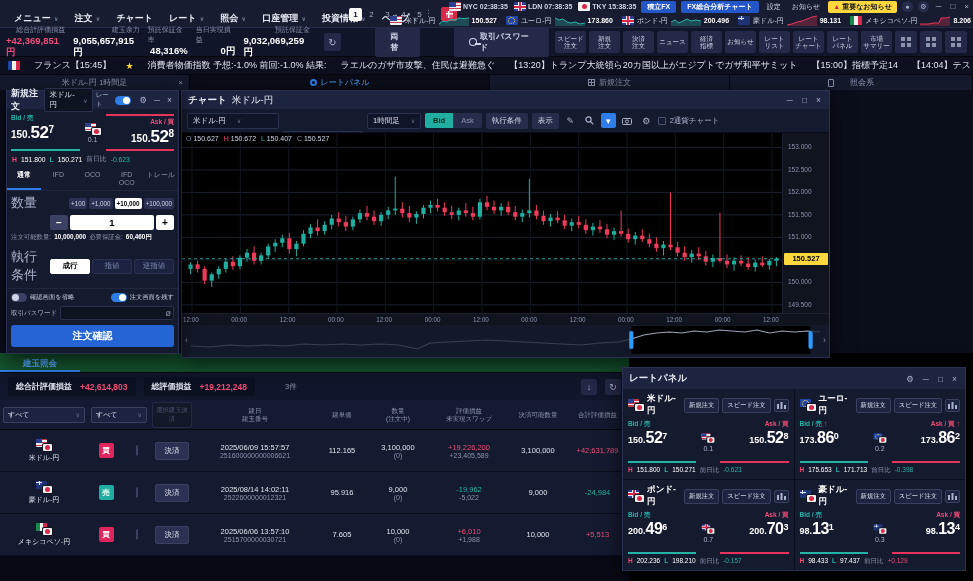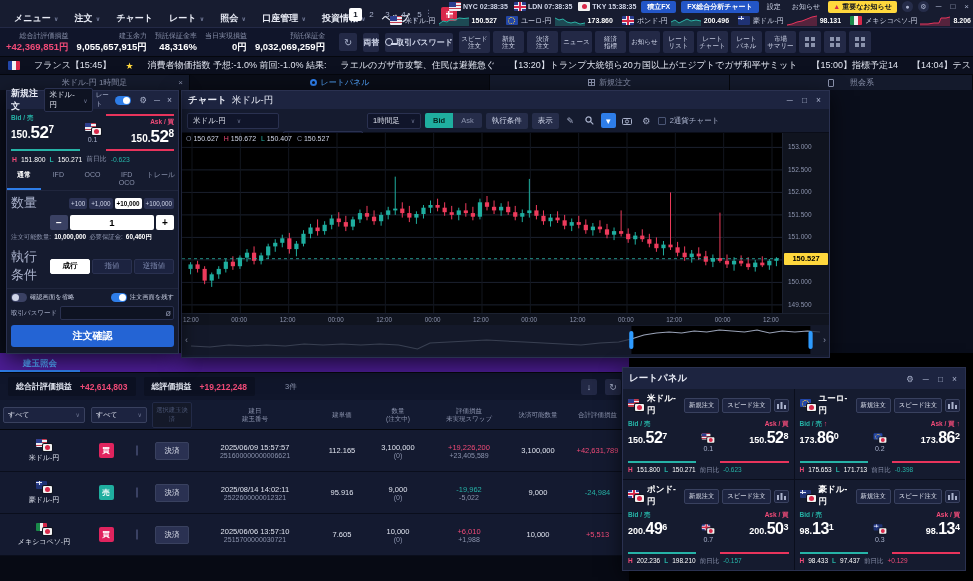--- a/index.html
+++ b/index.html
@@ -45,21 +45,21 @@
   .pairflag { position:relative; width:16px; height:12px; flex:none; display:inline-block; }
   .pairflag .f1 { position:absolute; left:0; top:0; width:11px; height:8px; }
   .pairflag .f2 { position:absolute; right:0; bottom:0; width:9px; height:7px; box-shadow:0 0 0 1px #10141f; }
 
   
   .accountbar { position:absolute; left:0; top:28px; width:973px; height:29px; background:#10152a; display:flex; align-items:center; padding:0 6px; gap:6px; border-bottom:1px solid #05070d; }
   .acct-field { display:flex; flex-direction:column; align-items:flex-end; margin-right:8px; }
   .acct-field .lab { font-size:7px; color:#8b93ad; }
   .acct-field .val { font-size:9.5px; font-weight:bold; color:#fff; }
   .acct-field .val.pos { color:#f14b78; }
-  .sq-btn { background:#232946; border-radius:2px; color:#cfd5e8; font-size:8px; font-weight:bold; padding:4px 0; display:flex; align-items:center; gap:3px; }
+  .sq-btn { background:#232946; border-radius:2px; color:#cfd5e8; font-size:8px; font-weight:bold; padding:4px 15px; display:flex; align-items:center; gap:3px;margin-left:28px; }
   .ico-btn { width:18px; height:18px; background:#232946; border-radius:2px; color:#aab2cc; font-size:10px; display:flex; align-items:center; justify-content:center; }
   .qbtn { width:31px; height:22px; background:#232946; border-radius:2px; color:#cfd5e8; font-size:6.5px; line-height:1.15; display:flex; align-items:center; justify-content:center; text-align:center; white-space:pre-line; }
   .layout-btn { width:22px; height:22px; background:#232946; border-radius:2px; display:flex; align-items:center; justify-content:center; }
   .grid-ico { width:10px; height:10px; background: linear-gradient(#8b93ad,#8b93ad) 0 0/4px 4px no-repeat, linear-gradient(#8b93ad,#8b93ad) 100% 0/4px 4px no-repeat, linear-gradient(#8b93ad,#8b93ad) 0 100%/4px 4px no-repeat, linear-gradient(#8b93ad,#8b93ad) 100% 100%/4px 4px no-repeat; }
   .key-ico { width:8px; height:8px; border:1.5px solid #cfd5e8; border-radius:50%; position:relative; }
   .key-ico::after { content:""; position:absolute; left:5px; top:4px; width:6px; height:1.5px; background:#cfd5e8; }
 
   
   .newsbar { position:absolute; left:0; top:57px; width:973px; height:18px; background:#0c101f; display:flex; align-items:center; gap:14px; padding:0 8px; font-size:9px; white-space:nowrap; overflow:hidden; border-bottom:1px solid #05070d; }
   .newsbar .star { color:#ffd83d; }
@@ -145,21 +145,21 @@
   .price-tag { position:absolute; left:1px; width:44px; height:12px; background:#ffd83d; color:#000; font-size:7.5px; font-weight:bold; display:flex; align-items:center; justify-content:center; border-radius:1px; z-index:2; }
   .ohlc { position:absolute; left:4px; top:2px; font-size:7px; color:#cfd5e8; display:flex; gap:5px; z-index:2; }
   .ohlc .dim { color:#8b93ad; } .ohlc .h { color:#f14b78; } .ohlc .l { color:#26b3a7; }
   .t-axis { position:relative; height:12px; background:#10141f; border-top:1px solid #1b2130; }
   .t-lab { position:absolute; top:2px; font-size:6.3px; color:#8b93ad; }
   .nav-strip { position:relative; height:30px; background:#141929; display:flex; align-items:center; }
   .nav-arrow { width:9px; text-align:center; font-size:9px; color:#8b93ad; }
 
   
   #positions { position:absolute; left:0; top:353px; width:629px; height:228px; background:#070a14; z-index:4; }
-  .pos-tabrow { height:20px; display:flex; background:#4c1d95; border-bottom:1px solid #05070d; }
+  .pos-tabrow { height:20px; display:flex; background:#14532d; border-bottom:1px solid #05070d; }
   .pos-tab { width:80px; text-align:center; font-size:8.5px; font-weight:bold; color:#53a6ff; border-bottom:2px solid #2e7de8; padding-top:5px; }
   .pos-summary { height:27px; background:#10162b; display:flex; align-items:center; gap:8px; padding:0 8px; }
   .sum-item { background:#0c1122; border-radius:2px; padding:4px 8px; display:flex; gap:8px; align-items:center; }
   .sum-item .lab { font-size:8px; font-weight:bold; color:#dfe3ee; }
   .sum-item .val { font-size:8.5px; font-weight:bold; color:#f14b78; }
   .sum-count { font-size:7.5px; color:#8b93ad; margin-left:22px; }
   .pos-grid { display:grid; grid-template-columns:88px 36px 26px 44px 122px 52px 60px 82px 56px 1fr; align-items:center; }
   .pos-head { height:30px; background:#131a31; border-bottom:1px solid #05070d; }
   .ph { font-size:6.5px; color:#8b93ad; text-align:center; white-space:pre-line; line-height:1.2; }
   .flt-select { background:#1c2340; border:1px solid #39415f; border-radius:2px; font-size:7px; color:#dfe3ee; padding:2px 4px; display:flex; justify-content:space-between; align-items:center; margin:0 3px; }
@@ -1033,21 +1033,21 @@
           </div>
           <div class="t-mid">
             <span class="pairflag" style="transform: scale(0.8);">
               <span class="flag flag-gb f1"></span>
               <span class="flag flag-jp f2"></span>
             </span>
             <span class="spread">0.7</span>
           </div>
           <div class="t-ask">
             <div class="p-lab ask">Ask / 買</div>
-            <div class="p-num"><span class="tp-head">200.</span><span class="tp-big">50</span><span class="tp-sup">3</span></div>
+            <div class="p-num"><span class="tp-head">200.</span><span class="tp-big">70</span><span class="tp-sup">3</span></div>
           </div>
         </div>
         <div class="tile-foot">
           <span class="h">H</span>
           <span>202.236</span>
           <span class="l">L</span>
           <span>198.210</span>
           <span class="dim">前日比</span>
           <span class="neg-val">-0.157</span>
         </div>

